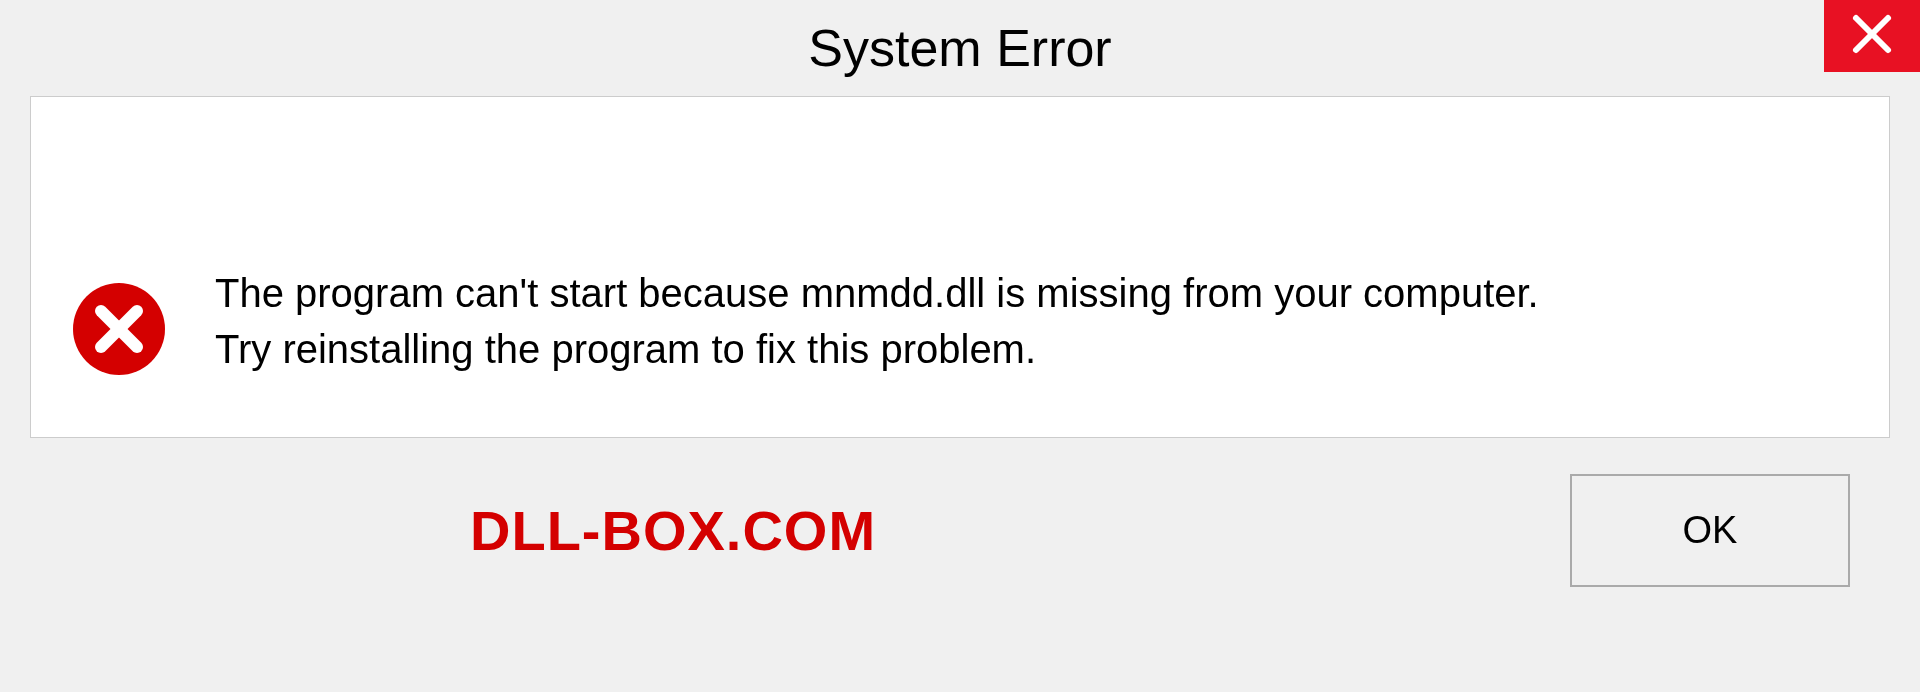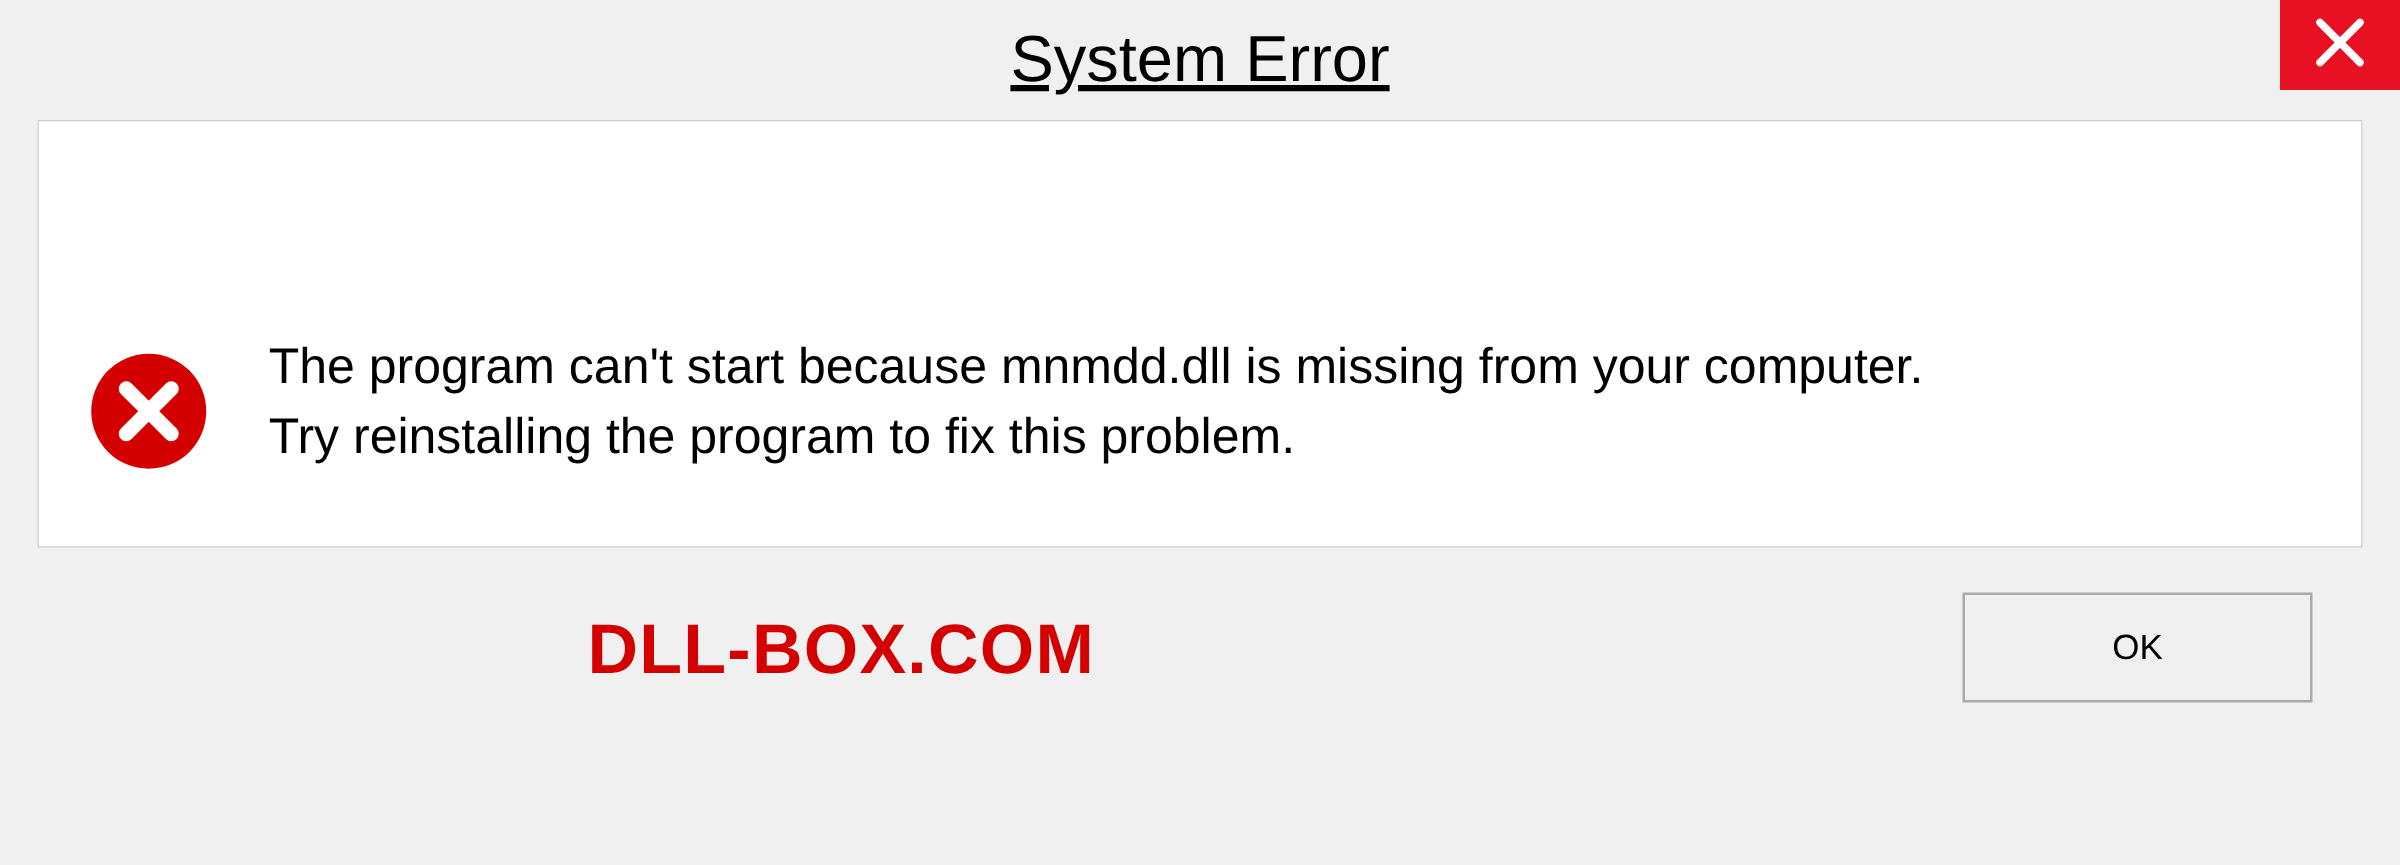--- a/index.html
+++ b/index.html
@@ -25,21 +25,20 @@
       display: flex;
       align-items: center;
       justify-content: center;
       position: relative;
       padding: 0 30px;
     }
     .title-text {
       font-size: 52px;
       color: #000;
       font-weight: normal;
-      text-decoration: underline;
     }
     .close-button {
       position: absolute;
       right: 0;
       top: 0;
       width: 96px;
       height: 72px;
       background: #e81123;
       display: flex;
       align-items: center;
@@ -83,24 +82,24 @@
     }
     .brand-text {
       font-size: 56px;
       font-weight: bold;
       color: #d40000;
       letter-spacing: 1px;
       margin-left: 400px;
     }
     .ok-button {
       width: 280px;
-      height: 88px;
+      height: 113px;
       background: #f0f0f0;
       border: 2px solid #aaa;
-      font-size: 28px;
+      font-size: 38px;
       color: #000;
       display: flex;
       align-items: center;
       justify-content: center;
       cursor: pointer;
     }
   </style>
 </head>
 <body>
 

